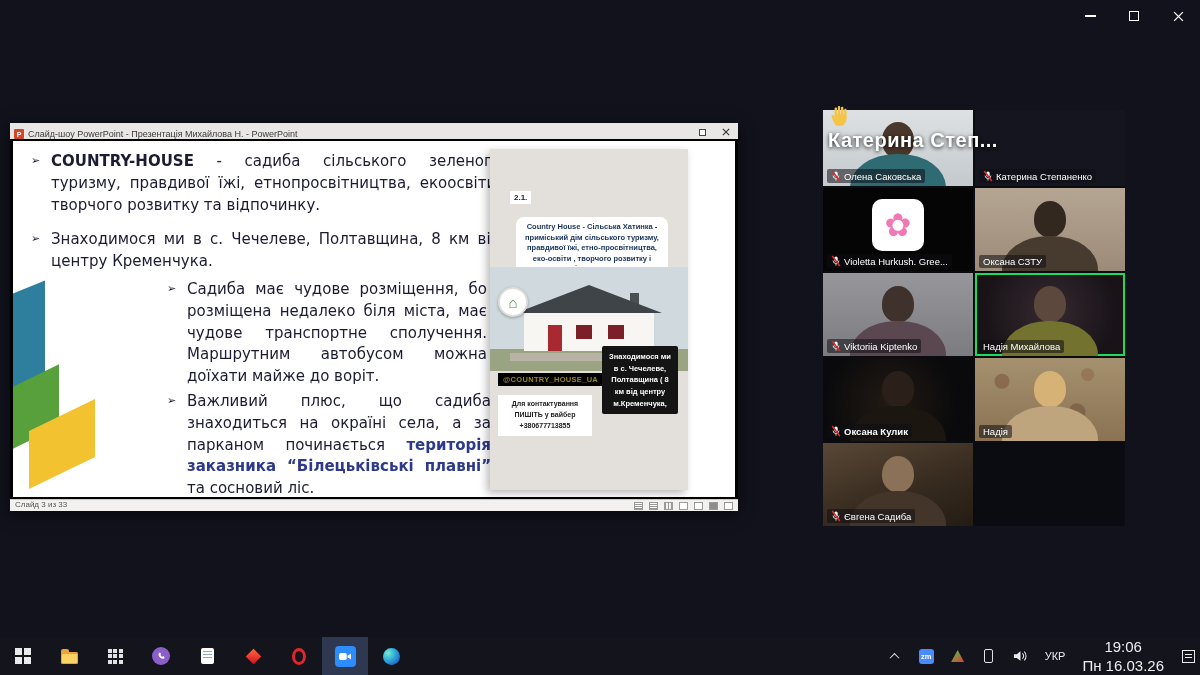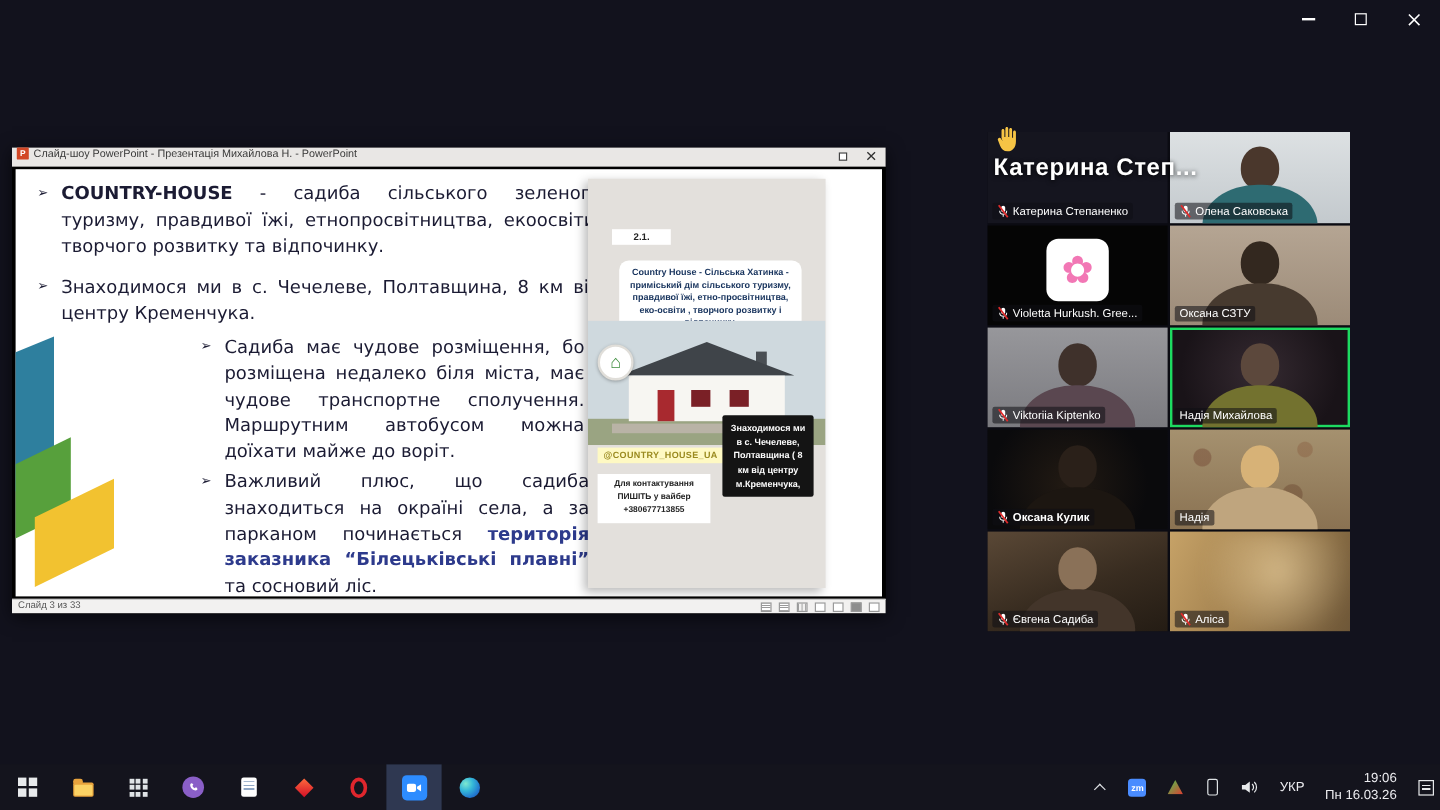--- a/index.html
+++ b/index.html
@@ -12,21 +12,21 @@
   
   .zoom-controls { position:absolute; top:0; right:0; display:flex; z-index:20; }
   .zc { width:44px; height:32px; display:flex; align-items:center; justify-content:center; cursor:default; }
   .ic-min { width:11px; height:1.5px; background:#fff; display:block; }
   .ic-max { width:10px; height:10px; border:1.2px solid #fff; display:block; }
 
   
   .ppt { position:absolute; left:10px; top:123px; width:728px; height:388px;
          background:#000; box-shadow:0 3px 14px rgba(0,0,0,.65); }
   .ppt-titlebar { position:absolute; top:0; left:0; width:728px; height:16px;
-    background:#e9e7e5; display:flex; align-items:flex-start; gap:4px; padding:0 4px;
+    background:#e9e7e5; display:flex; align-items:flex-end; gap:4px; padding:0 4px;
     font-size:9px; color:#3a3a3a; }
   .ppt-appicon { width:10px; height:10px; background:#d24726; color:#fff; font-size:7px;
     font-weight:bold; display:flex; align-items:center; justify-content:center; border-radius:1px; flex:0 0 auto; }
   .ppt-title { white-space:nowrap; overflow:hidden; }
   .ppt-ctrls { margin-left:auto; display:flex; align-items:center; gap:8px; }
   .pc { width:16px; height:14px; display:flex; align-items:center; justify-content:center; }
   .ic-rest { width:7px; height:7px; border:1px solid #444; background:#fff; display:block; }
   .pcx { width:8px; height:8px; }
 
   .ppt-stage { position:absolute; top:16px; left:0; width:728px; height:360px; background:#000; }
@@ -45,30 +45,30 @@
   .b1 { left:38px; top:10px;  width:450px; }
   .b2 { left:38px; top:88px;  width:450px; }
   .b3 { left:174px; top:138px; width:300px; }
   .b4 { left:174px; top:250px; width:304px; }
   .bullet b { font-weight:bold; }
   .blue { color:#2d3a8c; font-weight:bold; }
 
   
   .story { position:absolute; left:477px; top:8px; width:198px; height:341px;
     background:#e3e0dc; box-shadow:-3px 3px 8px rgba(0,0,0,.28); }
-  .story-label { position:absolute; left:20px; top:42px; background:#fff; padding:2px 18px;
+  .story-label { position:absolute; left:20px; top:42px; background:#fff; padding:2px 4px;
     font-size:8px; font-weight:bold; color:#222; }
   .story-card { position:absolute; left:26px; top:68px; width:152px; background:#fff;
     border-radius:8px; padding:5px 6px; font-size:7.5px; font-weight:bold; color:#16325c;
     text-align:center; line-height:1.4; }
   .story-photo { position:absolute; left:0; top:118px; width:198px; height:104px; overflow:hidden; }
   .story-avatar { position:absolute; left:8px; top:138px; width:30px; height:30px; border-radius:50%;
     background:#fff; border:2px solid #e0ded9; display:flex; align-items:center; justify-content:center;
     color:#3f8f3f; font-size:15px; font-weight:bold; box-shadow:0 1px 3px rgba(0,0,0,.3); }
-  .story-handle { position:absolute; left:8px; top:224px; background:#fef9c3; padding:2px 5px;
+  .story-handle { position:absolute; left:8px; top:224px; background:#000000; padding:2px 5px;
     font-size:7.5px; font-weight:bold; color:#9a8a1f; letter-spacing:.3px; }
   .story-location { position:absolute; left:112px; top:197px; width:76px; background:#141414;
     color:#fff; font-size:7.5px; font-weight:bold; padding:5px 5px; text-align:center;
     line-height:1.55; border-radius:2px; }
   .story-contact { position:absolute; left:8px; top:246px; width:94px; background:#fff;
     font-size:7px; font-weight:bold; color:#222; text-align:center; padding:4px 3px; line-height:1.55; }
 
   
   .ppt-status { position:absolute; bottom:0; left:0; width:728px; height:12px; background:#f2f1f0;
     border-top:1px solid #c9c9c9; display:flex; font-size:8px; color:#555; padding:0 5px; }
@@ -153,21 +153,21 @@
   .tray { margin-left:auto; display:flex; align-items:center; gap:17px; padding-right:5px; }
   .tray-ic { display:flex; align-items:center; justify-content:center; min-width:14px; height:24px; }
   .chev { width:7px; height:7px; border-left:1.6px solid #dcdfe2; border-top:1.6px solid #dcdfe2;
     transform:rotate(45deg) translate(1px,1px); display:block; }
   .zm-badge { width:15px; height:15px; background:#4a8cff; border-radius:3px; color:#fff;
     font-size:7.5px; font-weight:bold; display:flex; align-items:center; justify-content:center; }
   .tri { width:13px; height:12px; clip-path:polygon(50% 0,100% 100%,0 100%);
     background:linear-gradient(135deg,#49c84f,#e03c31); display:block; }
   .dev { width:9px; height:14px; border:1.3px solid #dfe3e6; border-radius:2px; display:block; }
   .tray-lang { font-size:11px; color:#ececf0; }
-  .tray-clock { font-size:11px; color:#ececf0; text-align:right; line-height:1.3; }
+  .tray-clock { font-size:15px; color:#ececf0; text-align:center; line-height:1.3; }
   .ac { width:13px; height:13px; border:1.3px solid #e8eaec; position:relative; display:block; }
   .ac::after { content:""; position:absolute; left:2px; top:3px; right:2px; height:5px;
     background:repeating-linear-gradient(#e8eaec 0 1px, transparent 1px 3px); }
 </style>
 </head>
 <body>
 
 <div class="zoom-controls">
   <div class="zc">
       <span class="ic-min"></span>
@@ -263,42 +263,42 @@
       <span class="si"></span>
       <span class="si"></span>
       <span class="si dark"></span>
       <span class="si"></span>
     </span>
   </div>
 </div>
 
 <div class="tiles">
 
+  <div class="tile t2">
+    <div class="person"></div>
+    <div class="label">
+      <svg class="mic" viewBox="0 0 12 14">
+          <rect x="4" y="1.5" width="4" height="6.5" rx="2" fill="#fff"></rect>
+          <path d="M2.5 6.5a3.5 3.5 0 0 0 7 0" fill="none" stroke="#fff" stroke-width="1"></path>
+          <line x1="6" y1="10.5" x2="6" y2="12.5" stroke="#fff" stroke-width="1"></line>
+          <line x1="1.5" y1="1" x2="10.5" y2="13" stroke="#e02b2b" stroke-width="1.8"></line>
+        </svg>
+      <span>Олена Саковська</span>
+    </div>
+  </div>
+
   <div class="tile t1">
     <div class="label">
       <svg class="mic" viewBox="0 0 12 14">
           <rect x="4" y="1.5" width="4" height="6.5" rx="2" fill="#fff"></rect>
           <path d="M2.5 6.5a3.5 3.5 0 0 0 7 0" fill="none" stroke="#fff" stroke-width="1"></path>
           <line x1="6" y1="10.5" x2="6" y2="12.5" stroke="#fff" stroke-width="1"></line>
           <line x1="1.5" y1="1" x2="10.5" y2="13" stroke="#e02b2b" stroke-width="1.8"></line>
         </svg>
       <span>Катерина Степаненко</span>
-    </div>
-  </div>
-
-  <div class="tile t2">
-    <div class="person"></div>
-    <div class="label">
-      <svg class="mic" viewBox="0 0 12 14">
-          <rect x="4" y="1.5" width="4" height="6.5" rx="2" fill="#fff"></rect>
-          <path d="M2.5 6.5a3.5 3.5 0 0 0 7 0" fill="none" stroke="#fff" stroke-width="1"></path>
-          <line x1="6" y1="10.5" x2="6" y2="12.5" stroke="#fff" stroke-width="1"></line>
-          <line x1="1.5" y1="1" x2="10.5" y2="13" stroke="#e02b2b" stroke-width="1.8"></line>
-        </svg>
-      <span>Олена Саковська</span>
     </div>
   </div>
 
   <div class="tile t3">
     <div class="flower-card">
       <span>✿</span>
     </div>
     <div class="label">
       <svg class="mic" viewBox="0 0 12 14">
           <rect x="4" y="1.5" width="4" height="6.5" rx="2" fill="#fff"></rect>
@@ -363,31 +363,20 @@
       <svg class="mic" viewBox="0 0 12 14">
           <rect x="4" y="1.5" width="4" height="6.5" rx="2" fill="#fff"></rect>
           <path d="M2.5 6.5a3.5 3.5 0 0 0 7 0" fill="none" stroke="#fff" stroke-width="1"></path>
           <line x1="6" y1="10.5" x2="6" y2="12.5" stroke="#fff" stroke-width="1"></line>
           <line x1="1.5" y1="1" x2="10.5" y2="13" stroke="#e02b2b" stroke-width="1.8"></line>
         </svg>
       <span>Євгена Садиба</span>
     </div>
   </div>
 
-  <div class="tile t10">
-    <div class="label">
-      <svg class="mic" viewBox="0 0 12 14">
-          <rect x="4" y="1.5" width="4" height="6.5" rx="2" fill="#fff"></rect>
-          <path d="M2.5 6.5a3.5 3.5 0 0 0 7 0" fill="none" stroke="#fff" stroke-width="1"></path>
-          <line x1="6" y1="10.5" x2="6" y2="12.5" stroke="#fff" stroke-width="1"></line>
-          <line x1="1.5" y1="1" x2="10.5" y2="13" stroke="#e02b2b" stroke-width="1.8"></line>
-        </svg>
-      <span>Аліса</span>
-    </div>
-  </div>
 </div>
 
 <div class="hand-overlay">
   <svg class="hand-ic" viewBox="0 0 24 26" width="22" height="24">
     <path fill="#f6c445" d="M7.2 12V5.2c0-.8.6-1.4 1.3-1.4.8 0 1.3.6 1.3 1.4V11h.9V3.4c0-.8.6-1.4 1.3-1.4.8 0 1.3.6 1.3 1.4V11h.9V4.2c0-.8.6-1.4 1.3-1.4.8 0 1.3.6 1.3 1.4V11.6h.9V6.6c0-.8.6-1.4 1.3-1.4.7 0 1.3.6 1.3 1.4V15c0 5.2-3 9-7.6 9-3.6 0-5.6-1.8-6.8-5l-2-5.2c-.3-.9.2-1.8 1-2 .7-.3 1.5 0 1.9.7l1.4 2.3z"></path>
   </svg>
   <div class="hand-name">Катерина  Степ...</div>
 </div>
 
 <div class="taskbar">

